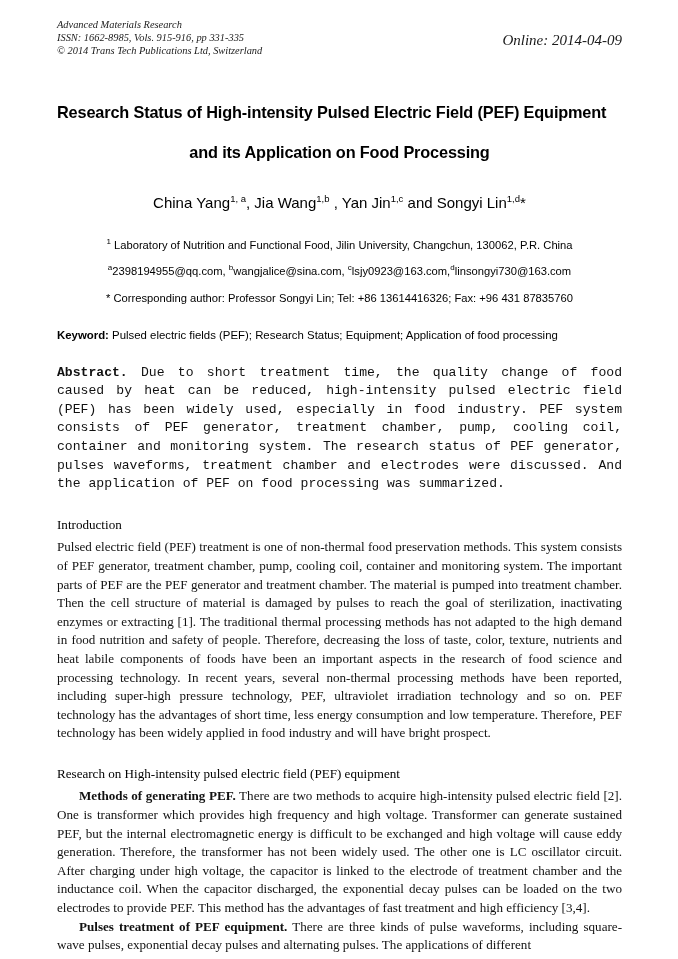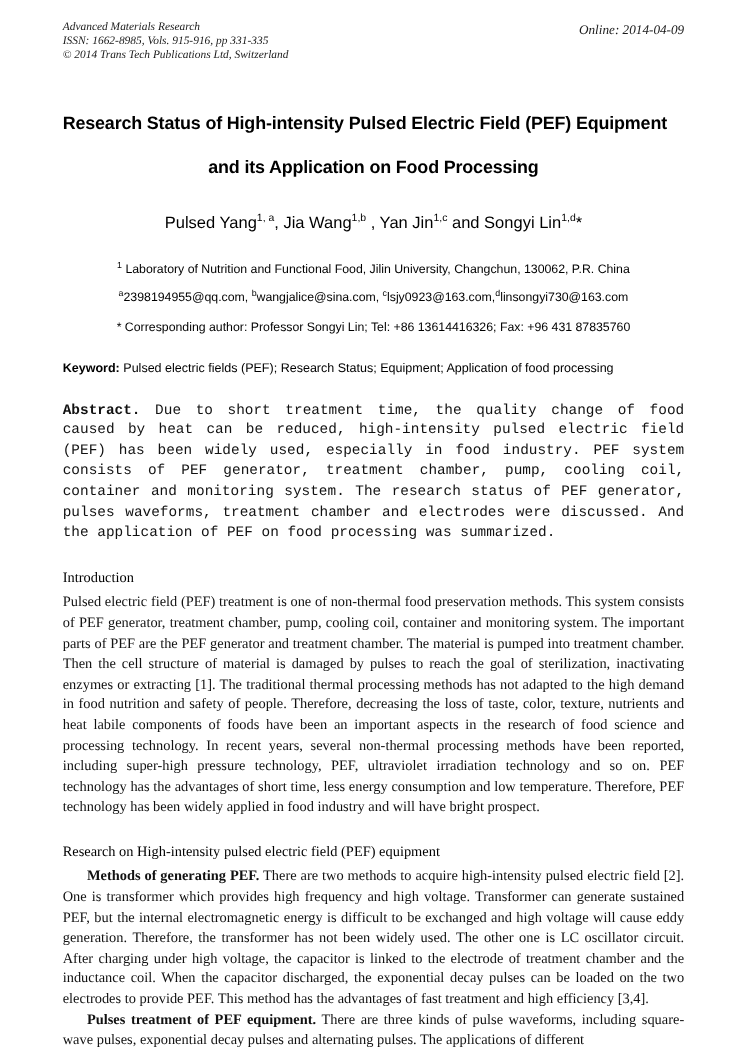--- a/index.html
+++ b/index.html
@@ -44,23 +44,23 @@
   }
   .masthead-left {
     width: 420px;
   }
   .masthead-line {
     white-space: nowrap;
   }
   .masthead-right {
     position: absolute;
     right: 0;
-    top: 3px;
+    top: 16px;
     font-style: italic;
-    font-size: 12px;
+    font-size: 15px;
     line-height: 13.2px;
     white-space: nowrap;
   }
 
   
   .title-block {
     margin-top: 44px;
     text-align: center;
     font-family: "Liberation Sans", "DejaVu Sans", sans-serif;
     font-weight: bold;
@@ -195,21 +195,21 @@
         <div class="masthead-line">© 2014 Trans Tech Publications Ltd, Switzerland</div>
       </div>
       <div class="masthead-right">Online: 2014-04-09</div>
     </div>
 
     <div class="title-block">
       <div class="title-line-1">Research Status of High-intensity Pulsed Electric Field (PEF) Equipment</div>
       <div class="title-line-2">and its Application on Food Processing</div>
     </div>
 
-    <div class="authors"><span>Pulsed Yang</span><sup>1, a</sup><span>, </span><span>Jia Wang</span><sup>1,b</sup><span> , </span><span>Yan Jin</span><sup>1,c</sup><span> and </span><span>Songyi Lin</span><sup>1,d</sup><span>*</span></div>
+    <div class="authors"><span>China Yang</span><sup>1, a</sup><span>, </span><span>Jia Wang</span><sup>1,b</sup><span> , </span><span>Yan Jin</span><sup>1,c</sup><span> and </span><span>Songyi Lin</span><sup>1,d</sup><span>*</span></div>
 
     <div class="affil"><sup>1</sup> <span>Laboratory of Nutrition and Functional Food, Jilin University, Changchun, 130062, P.R. China</span></div>
 
     <div class="emails"><sup>a</sup><span>2398194955@qq.com, </span><sup>b</sup><span>wangjalice@sina.com, </span><sup>c</sup><span>lsjy0923@163.com,</span><sup>d</sup><span>linsongyi730@163.com</span></div>
 
     <div class="corresponding">* Corresponding author: Professor Songyi Lin; Tel: +86 13614416326; Fax: +96 431 87835760</div>
 
     <div class="keyword"><span class="kw-label">Keyword:</span><span> Pulsed electric fields (PEF); Research Status; Equipment; Application of food processing</span></div>
 
     <div class="abstract"><span class="ab-label">Abstract.</span><span> Due to short treatment time, the quality change of food caused by heat can be reduced, high-intensity pulsed electric field (PEF) has been widely used, especially in food industry. PEF system consists of PEF generator, treatment chamber, pump, cooling coil, container and monitoring system. The research status of PEF generator, pulses waveforms, treatment chamber and electrodes were discussed. And the application of PEF on food processing was summarized.</span></div>

